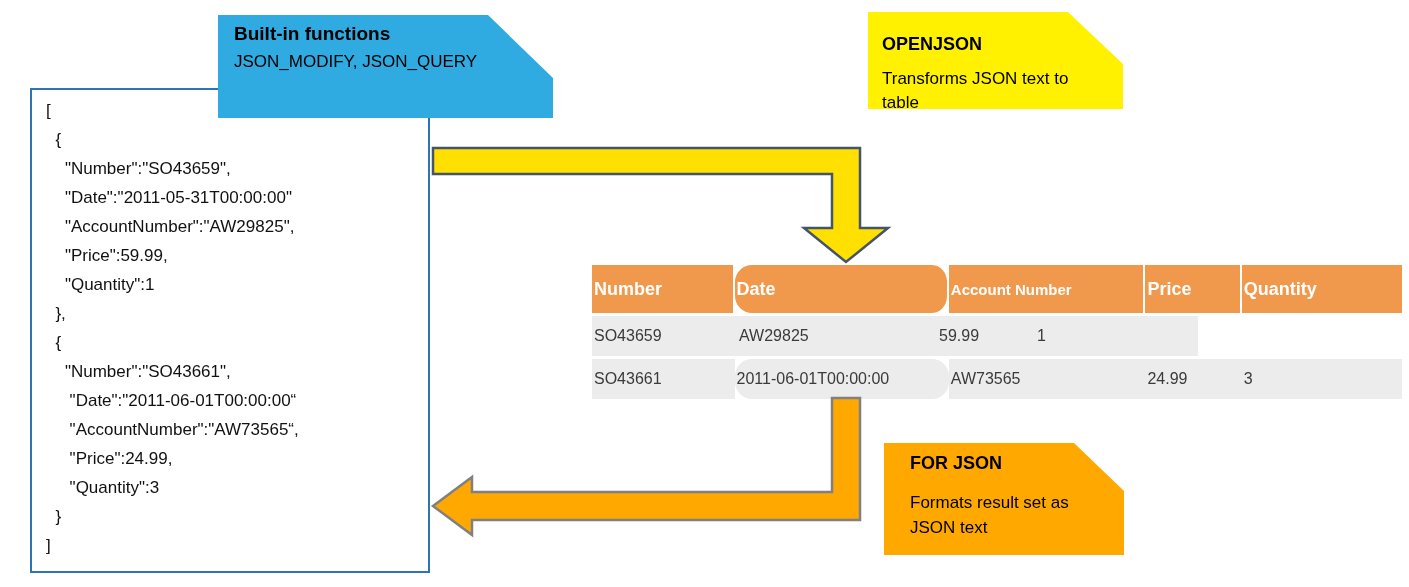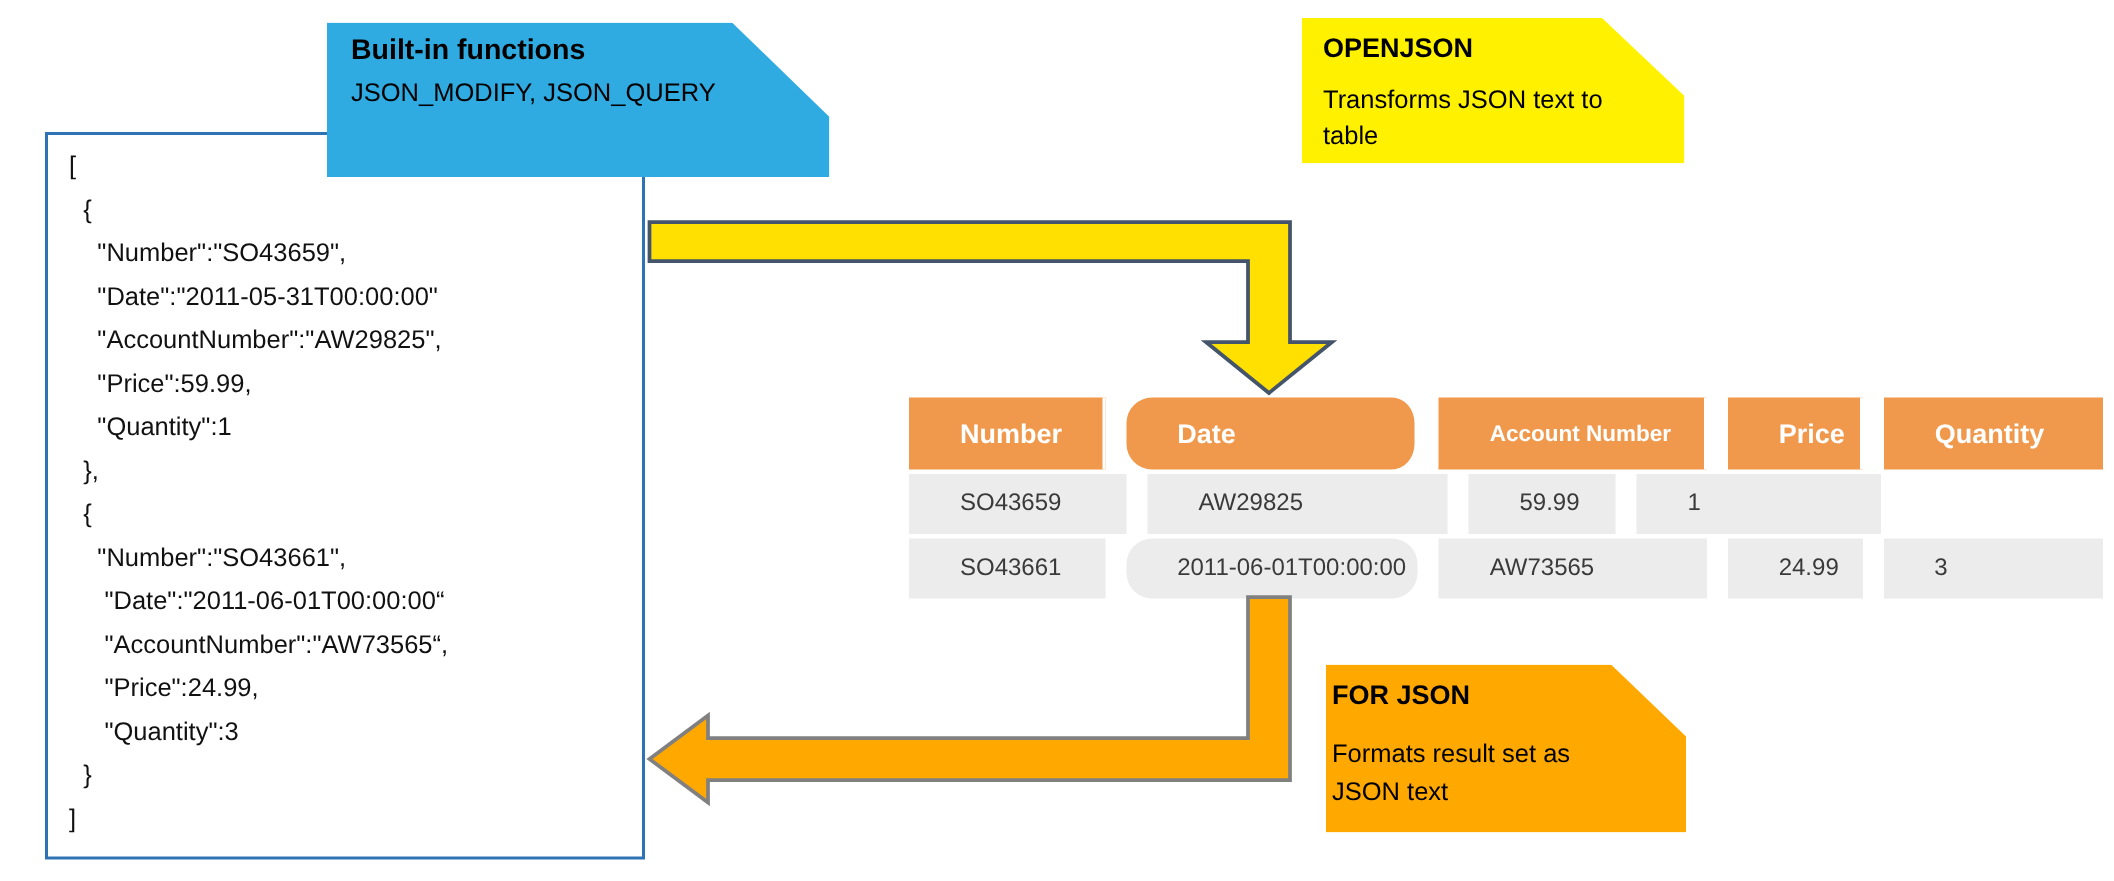--- a/index.html
+++ b/index.html
@@ -48,51 +48,50 @@
     padding: 8px 16px;
   }
   .callout-builtin .title { margin-bottom: 4px; }
   .callout-builtin .line  { line-height: 25px; }
 
   .callout-openjson {
     left: 868px; top: 12px;
     width: 255px; height: 97px;
     background: #FFF100;
     clip-path: polygon(0 0, calc(100% - 55px) 0, 100% 52px, 100% 100%, 0 100%);
-    padding: 10px 14px;
+    padding: 22px 14px;
   }
   .callout-openjson .title { font-size: 18px; margin-bottom: 12px; }
   .callout-openjson .body  { font-size: 17px; line-height: 24px; width: 200px; }
 
   .callout-forjson {
     left: 884px; top: 443px;
     width: 240px; height: 112px;
     background: #FFA800;
     clip-path: polygon(0 0, calc(100% - 50px) 0, 100% 48px, 100% 100%, 0 100%);
-    padding: 10px 4px;
+    padding: 10px 26px;
   }
   .callout-forjson .title { font-size: 18px; margin-bottom: 16px; }
   .callout-forjson .body  { font-size: 17px; line-height: 25px; width: 190px; }
 
   
   .result-table {
     position: absolute;
     left: 592px; top: 265px;
     width: 810px;
     z-index: 3;
   }
   .tr { display: flex; }
   .th-row { height: 48px; margin-bottom: 3px; }
   .td-row { height: 40px; margin-bottom: 3px; }
   .cell {
     display: flex;
     align-items: center;
     box-sizing: border-box;
-    padding-left: 34px;
-    margin-left: 14px;
+    padding-left: 2px;
   }
   .c0 { width: 145px; }
   .c1 { width: 218px; border-radius: 17px; }
   .c2 { width: 200px; text-align: right; }
   .c3 { width: 98px;  }
   .c4 { width: 163px; text-align: right; }
   .th-row .cell {
     background: #F0994D;
     color: #ffffff;
     font-weight: bold;

